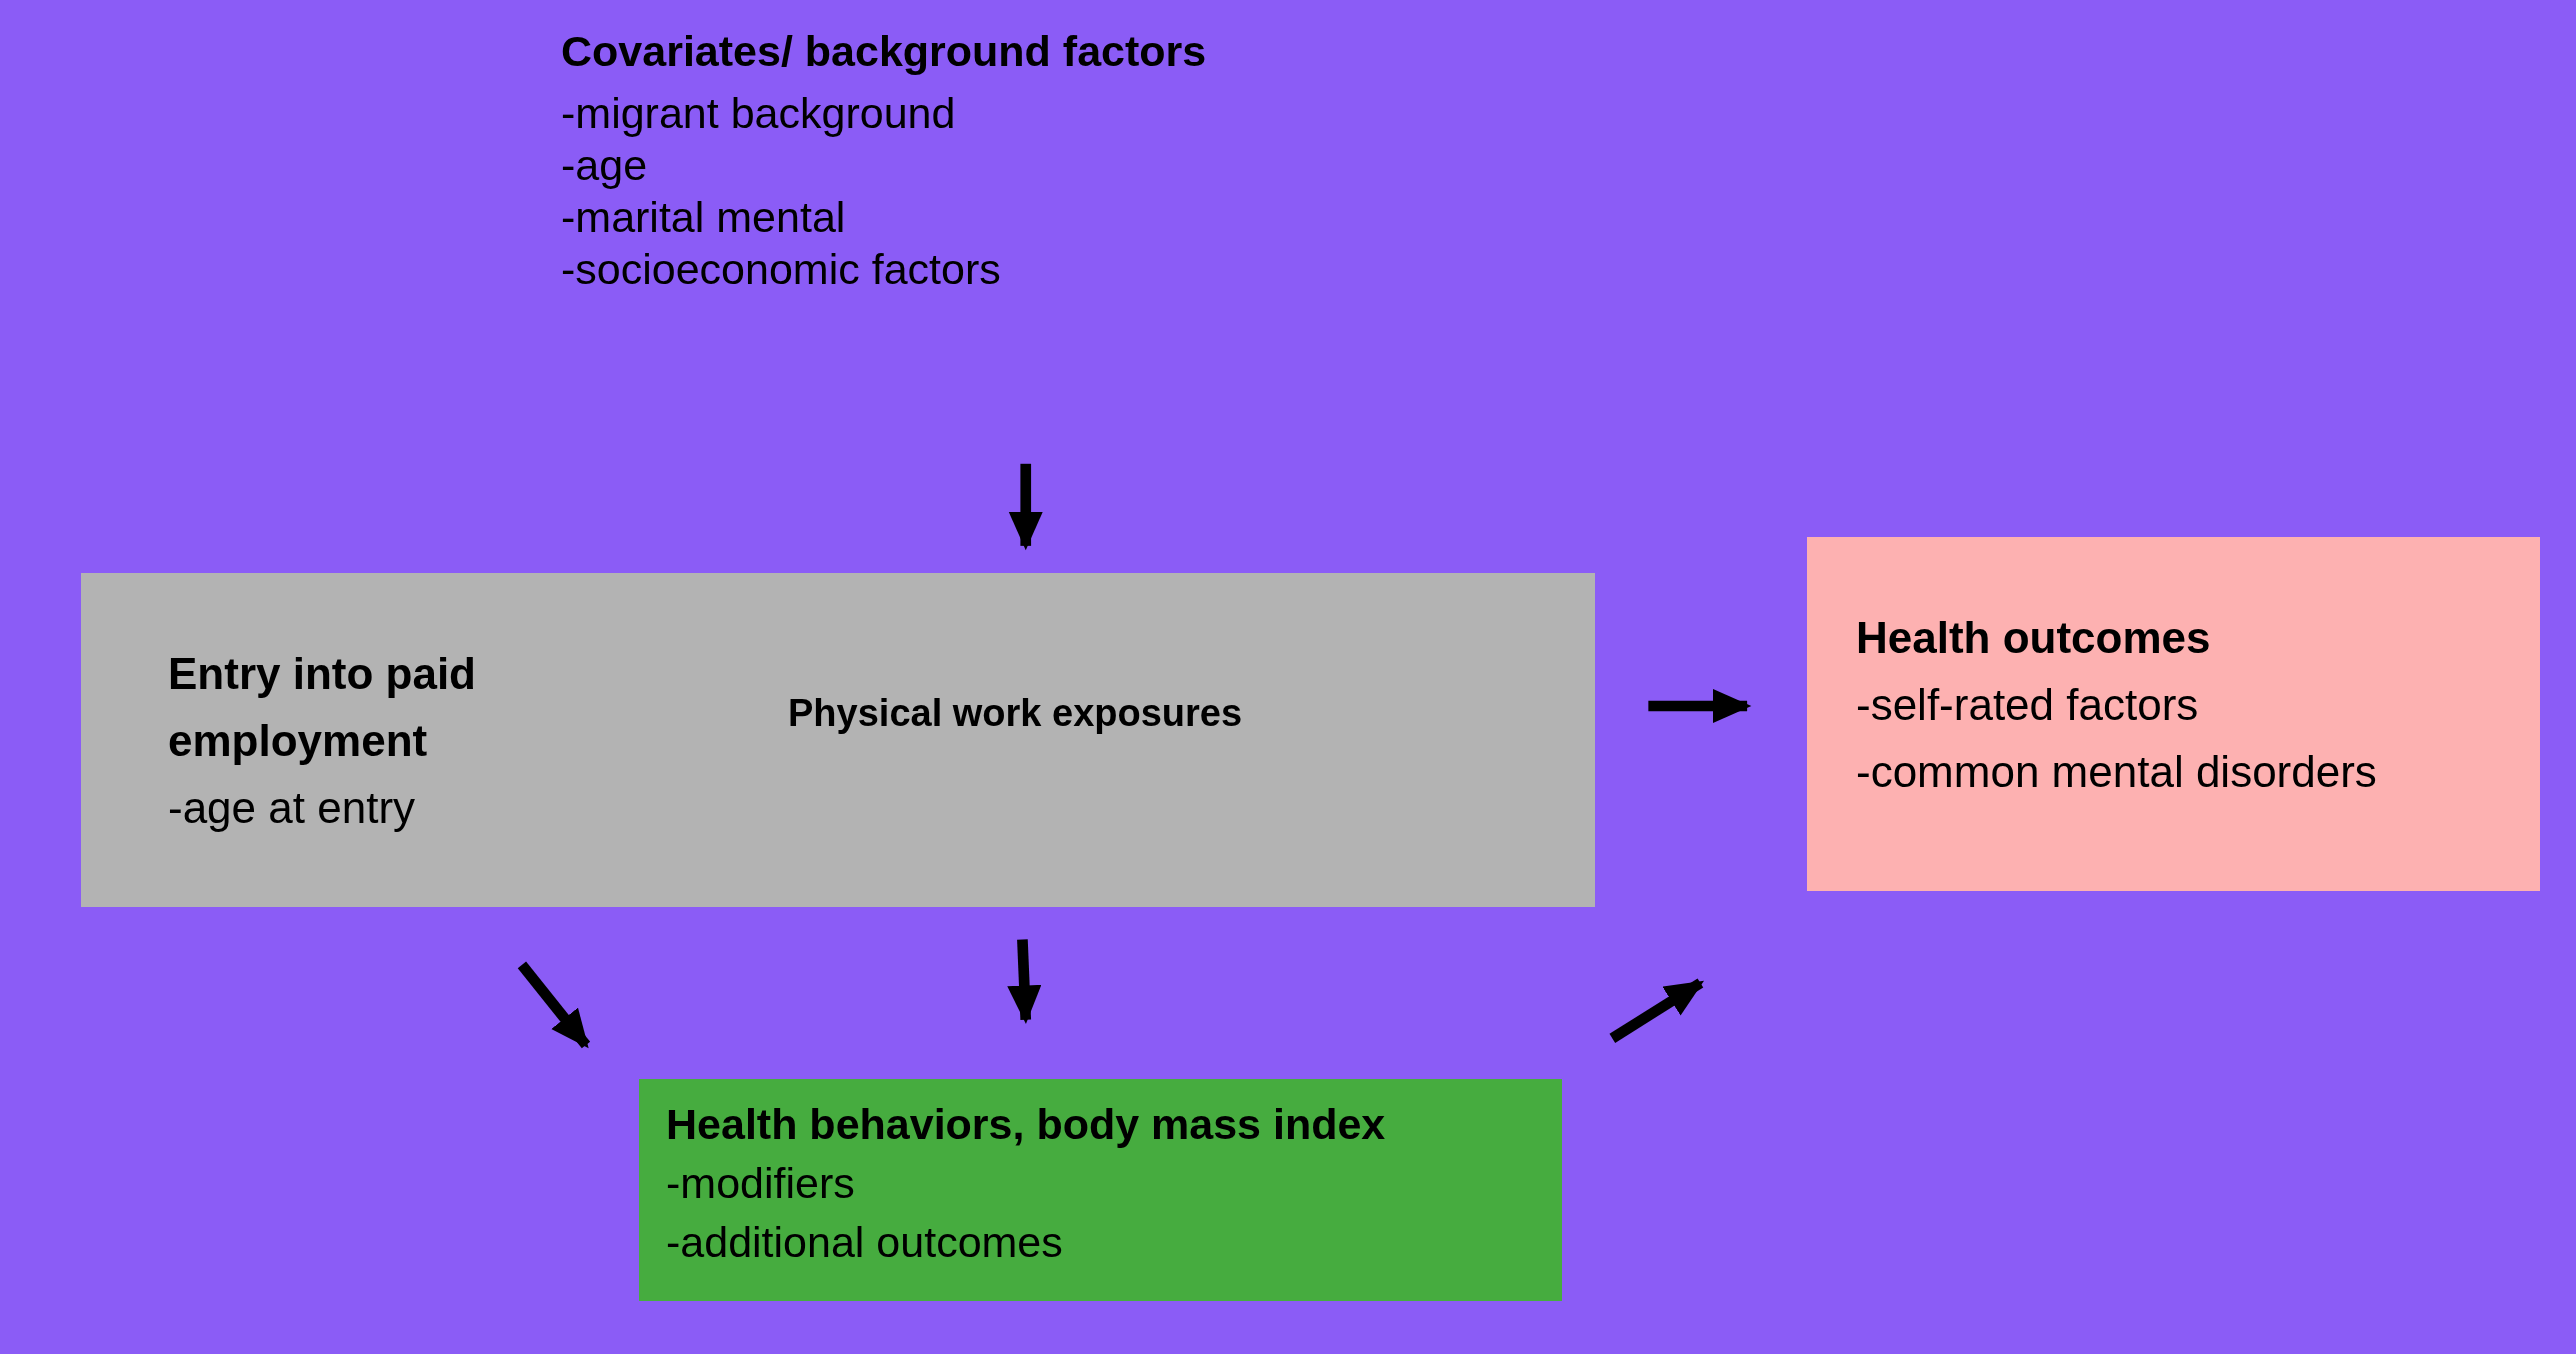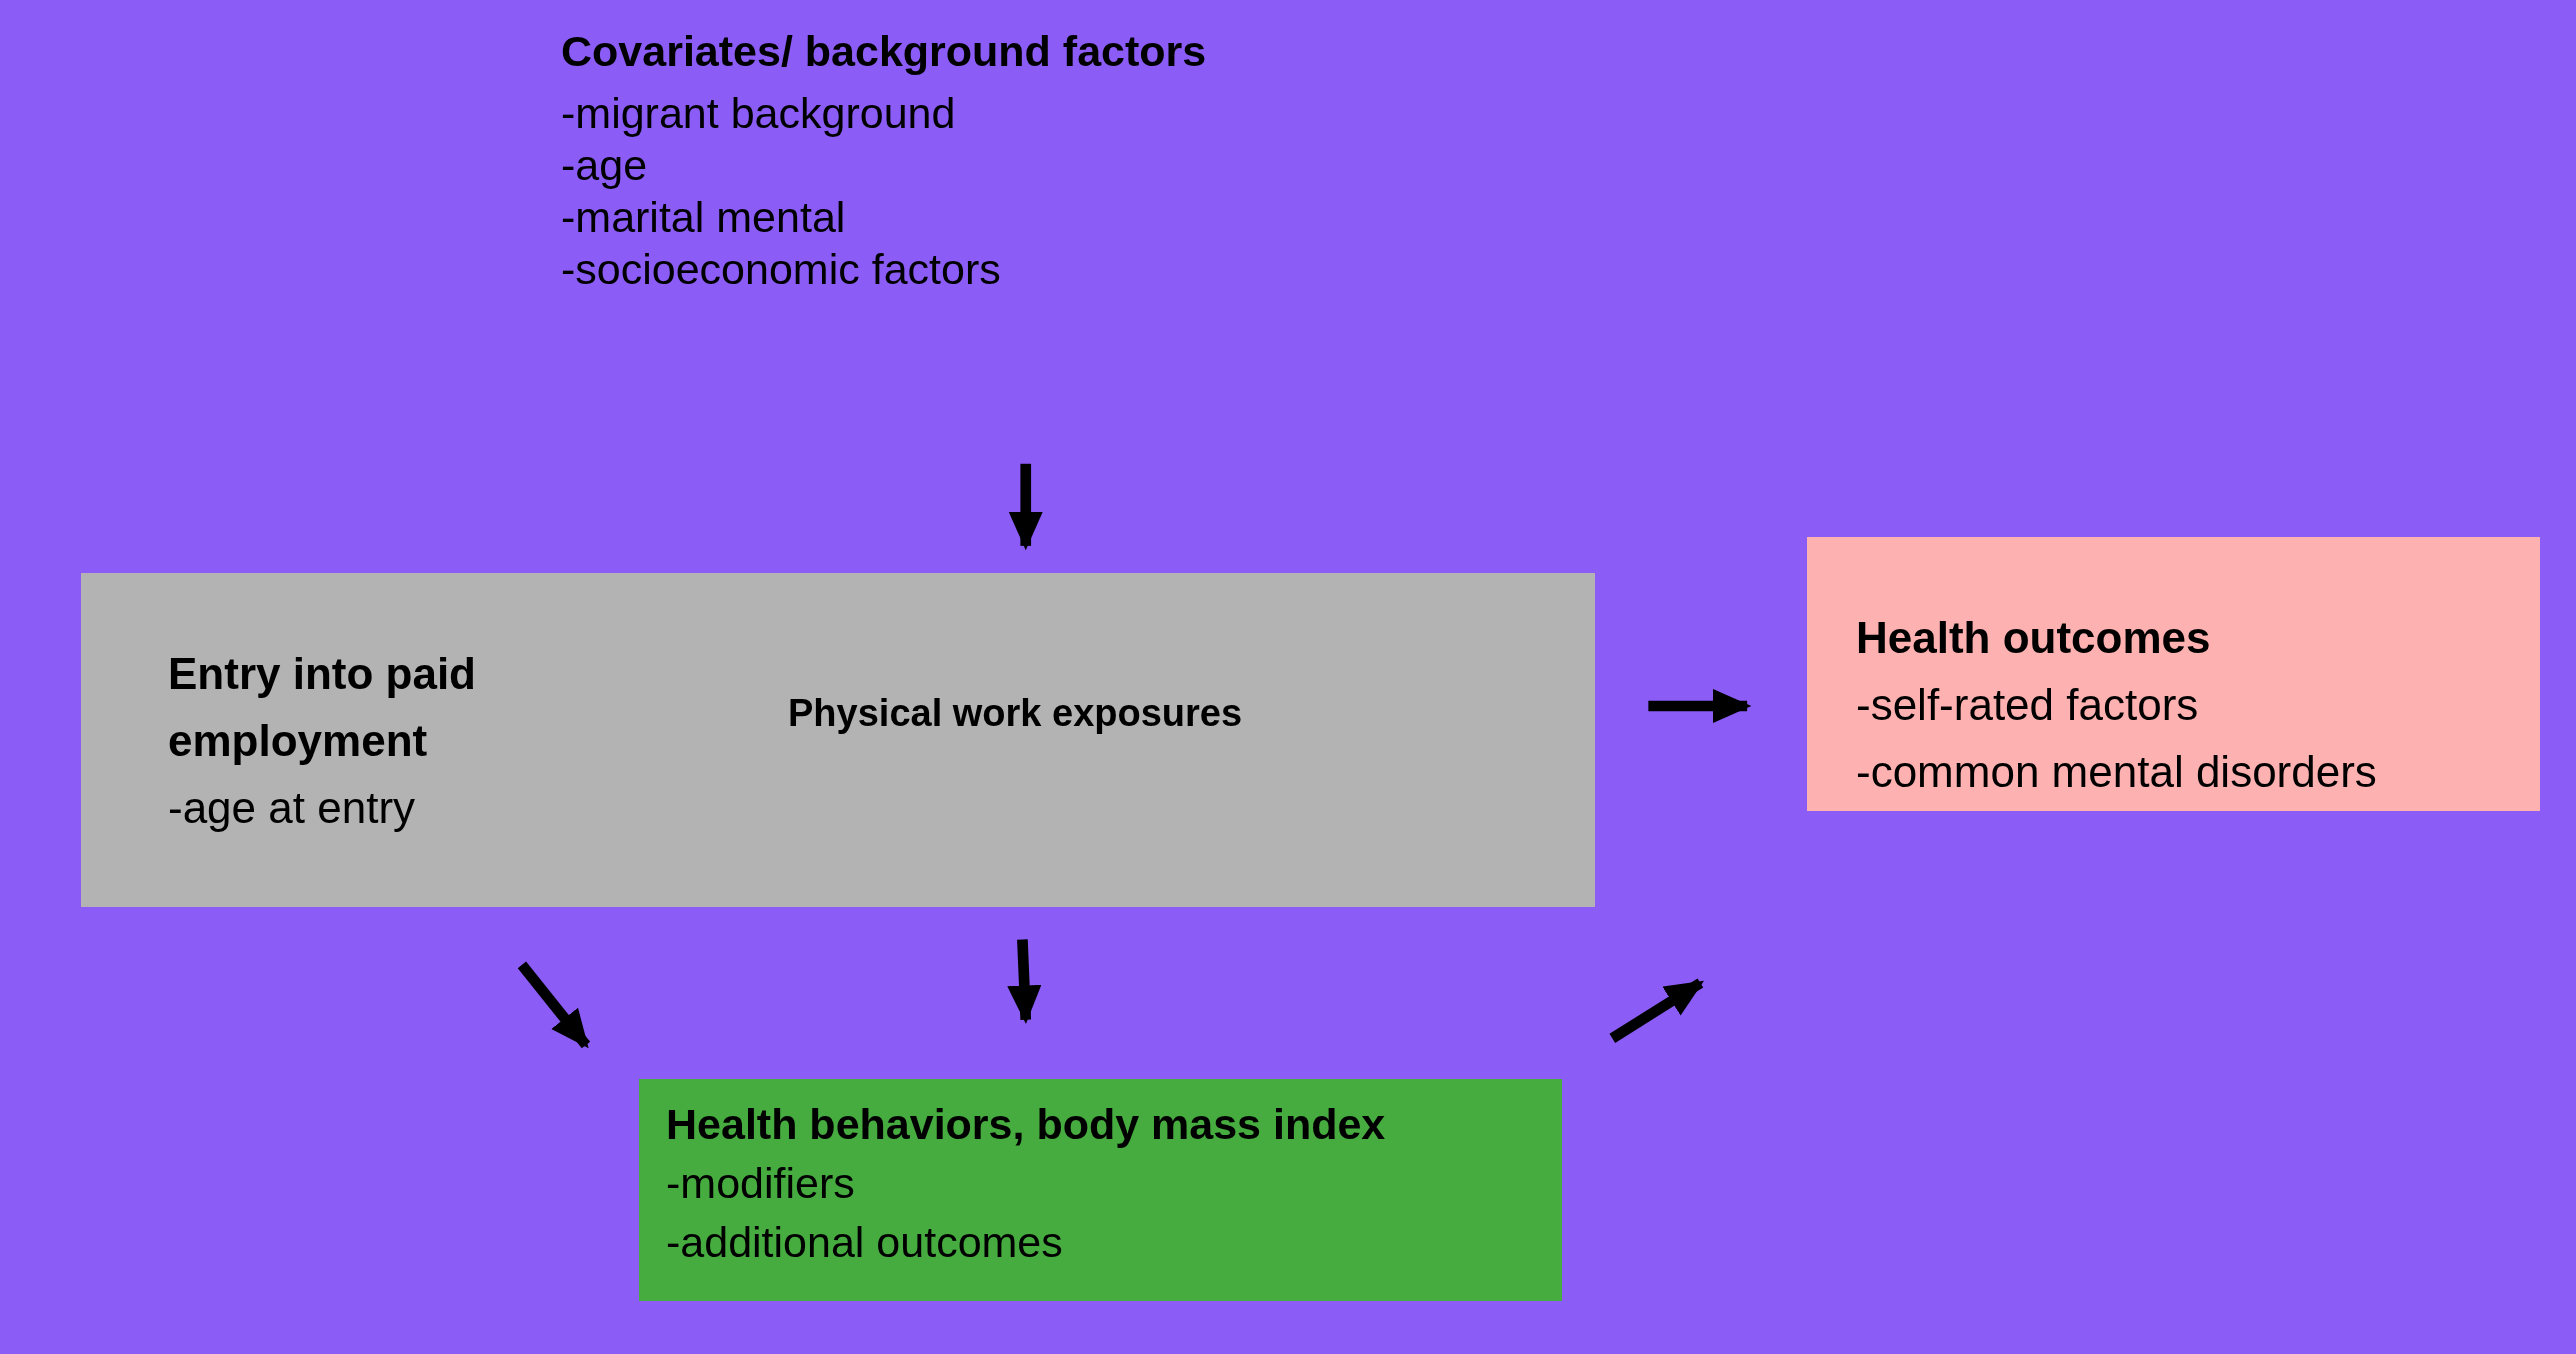--- a/index.html
+++ b/index.html
@@ -60,21 +60,21 @@
     top: 107px;
     font-size: 38px;
     line-height: 67px;
     font-weight: 700;
     white-space: nowrap;
   }
   .pink-box {
     left: 1807px;
     top: 537px;
     width: 733px;
-    height: 274px;
+    height: 354px;
     padding: 67px 0 0 49px;
     font-size: 44px;
     line-height: 67px;
     white-space: nowrap;
   }
   .green-box {
     left: 639px;
     top: 1079px;
     width: 923px;
     height: 222px;

